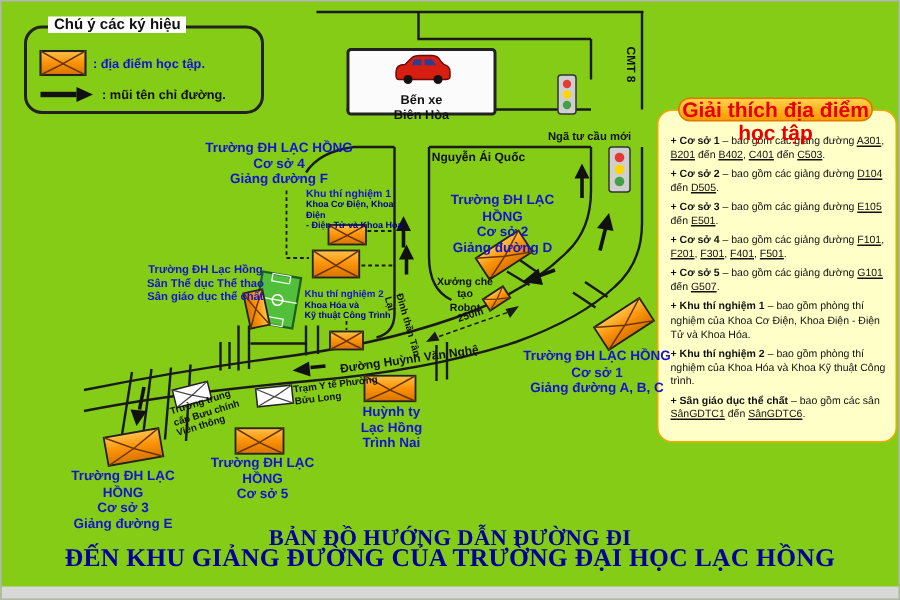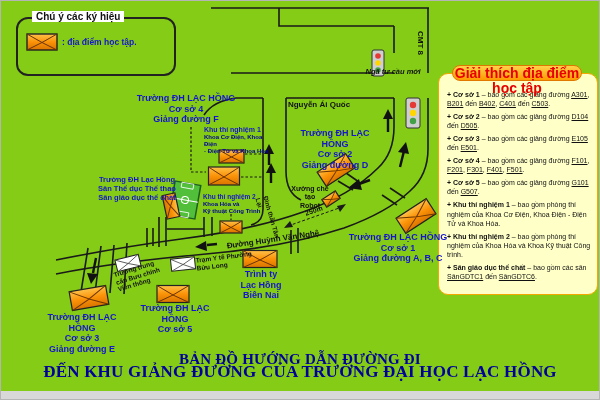--- a/index.html
+++ b/index.html
@@ -204,27 +204,47 @@
 
   <div id="legend">
     <div class="title">Chú ý các ký hiệu</div>
     <div class="row" style="top:14px;">
       <svg width="32" height="18">
         <rect x="1" y="1" width="30" height="16" fill="url(#env)" stroke="#222" stroke-width="1.4"></rect>
         <path d="M1,1 L16,9.5 L31,1 M1,17 L16,9.5 L31,17" fill="none" stroke="#6b3400" stroke-width="1"></path>
       </svg>
       <span class="txt blue">: địa điểm học tập.</span>
     </div>
+    <div class="row" style="top:38px;">
+      <svg width="38" height="12">
+        <rect x="1" y="4.2" width="24" height="3.6" fill="#111"></rect>
+          <polygon points="25,1 36,6 25,11" fill="#111"></polygon>
+      </svg>
+      <span class="txt blk">: mũi tên chỉ đường.</span>
+    </div>
   </div>
 
+  <div id="busbox">
+    <svg width="44" height="22" style="margin-top:1px">
+      <g transform="translate(3,1)">
+        <path d="M2,12 Q2,7 8,7 L12,3 Q14,1 18,1 L26,1 Q30,1 32,5 L34,7 Q38,8 38,12 L38,15 Q38,17 35,17 L4,17 Q2,17 2,14 Z" fill="#D81E10" stroke="#6e0b05" stroke-width="1"></path>
+        <path d="M14,3.5 L19,3.5 L19,7.5 L12.5,7.5 Z" fill="#2A3F8F"></path>
+        <path d="M21,3.5 L26,3.5 L29,7.5 L21,7.5 Z" fill="#2A3F8F"></path>
+        <circle cx="10" cy="17" r="3" fill="#111"></circle>
+          <circle cx="30" cy="17" r="3" fill="#111"></circle>
+      </g>
+    </svg>
+    <div class="nm">Bến xe</div>
+    <div class="nm">Biên Hòa</div>
+  </div>
 
   <div class="lbl blk" style="left:280px;top:79px;width:76px;font-size:8px;margin-top:20px;">
       <span>Nguyễn Ái Quốc</span>
     </div>
-  <div class="lbl blk" style="left:362px;top:67px;width:60px;font-size:7.5px;font-style:italic;">
+  <div class="lbl blk" style="left:362px;top:86px;width:60px;font-size:7.5px;">
       <span>Ngã tư cầu mới</span>
     </div>
   <div class="lbl blk" style="left:424px;top:30px;width:40px;font-size:8px;transform:rotate(90deg);transform-origin:0 0;text-align:left;">
       <span>CMT 8</span>
     </div>
   <div class="lbl blk" style="left:208px;top:234px;width:128px;font-size:8px;transform:rotate(-8deg);">
       <span>Đường Huỳnh Văn Nghệ</span>
     </div>
   <div class="lbl blk" style="left:268px;top:194px;width:52px;font-size:6.5px;transform:rotate(74deg);transform-origin:0 0;text-align:left;">
       <span>Đình thần Tân Lại</span>
@@ -279,23 +299,23 @@
       <span>Cơ sở 3</span>
       <span>Giảng đường E</span>
     </div>
 
   <div class="lbl" style="left:126px;top:302px;width:96px;font-size:9px;">
     <span>Trường ĐH LẠC HỒNG</span>
       <span>Cơ sở 5</span>
     </div>
 
   <div class="lbl" style="left:234px;top:268px;width:52px;font-size:9px;">
-    <span>Trình ty</span>
+    <span>Huỳnh ty</span>
       <span>Lạc Hồng</span>
-      <span>Biên Nai</span>
+      <span>Trình Nai</span>
     </div>
 
   <div class="lbl blk" style="left:195px;top:252px;width:60px;font-size:6.5px;transform:rotate(-7deg);text-align:left;">
     <span>Trạm Y tế Phường</span>
       <span>Bửu Long</span>
     </div>
 
   <div class="lbl blk" style="left:114px;top:263px;width:48px;font-size:6.5px;transform:rotate(-17deg);text-align:left;">
     <span>Trường trung</span>
       <span>cấp Bưu chính</span>

